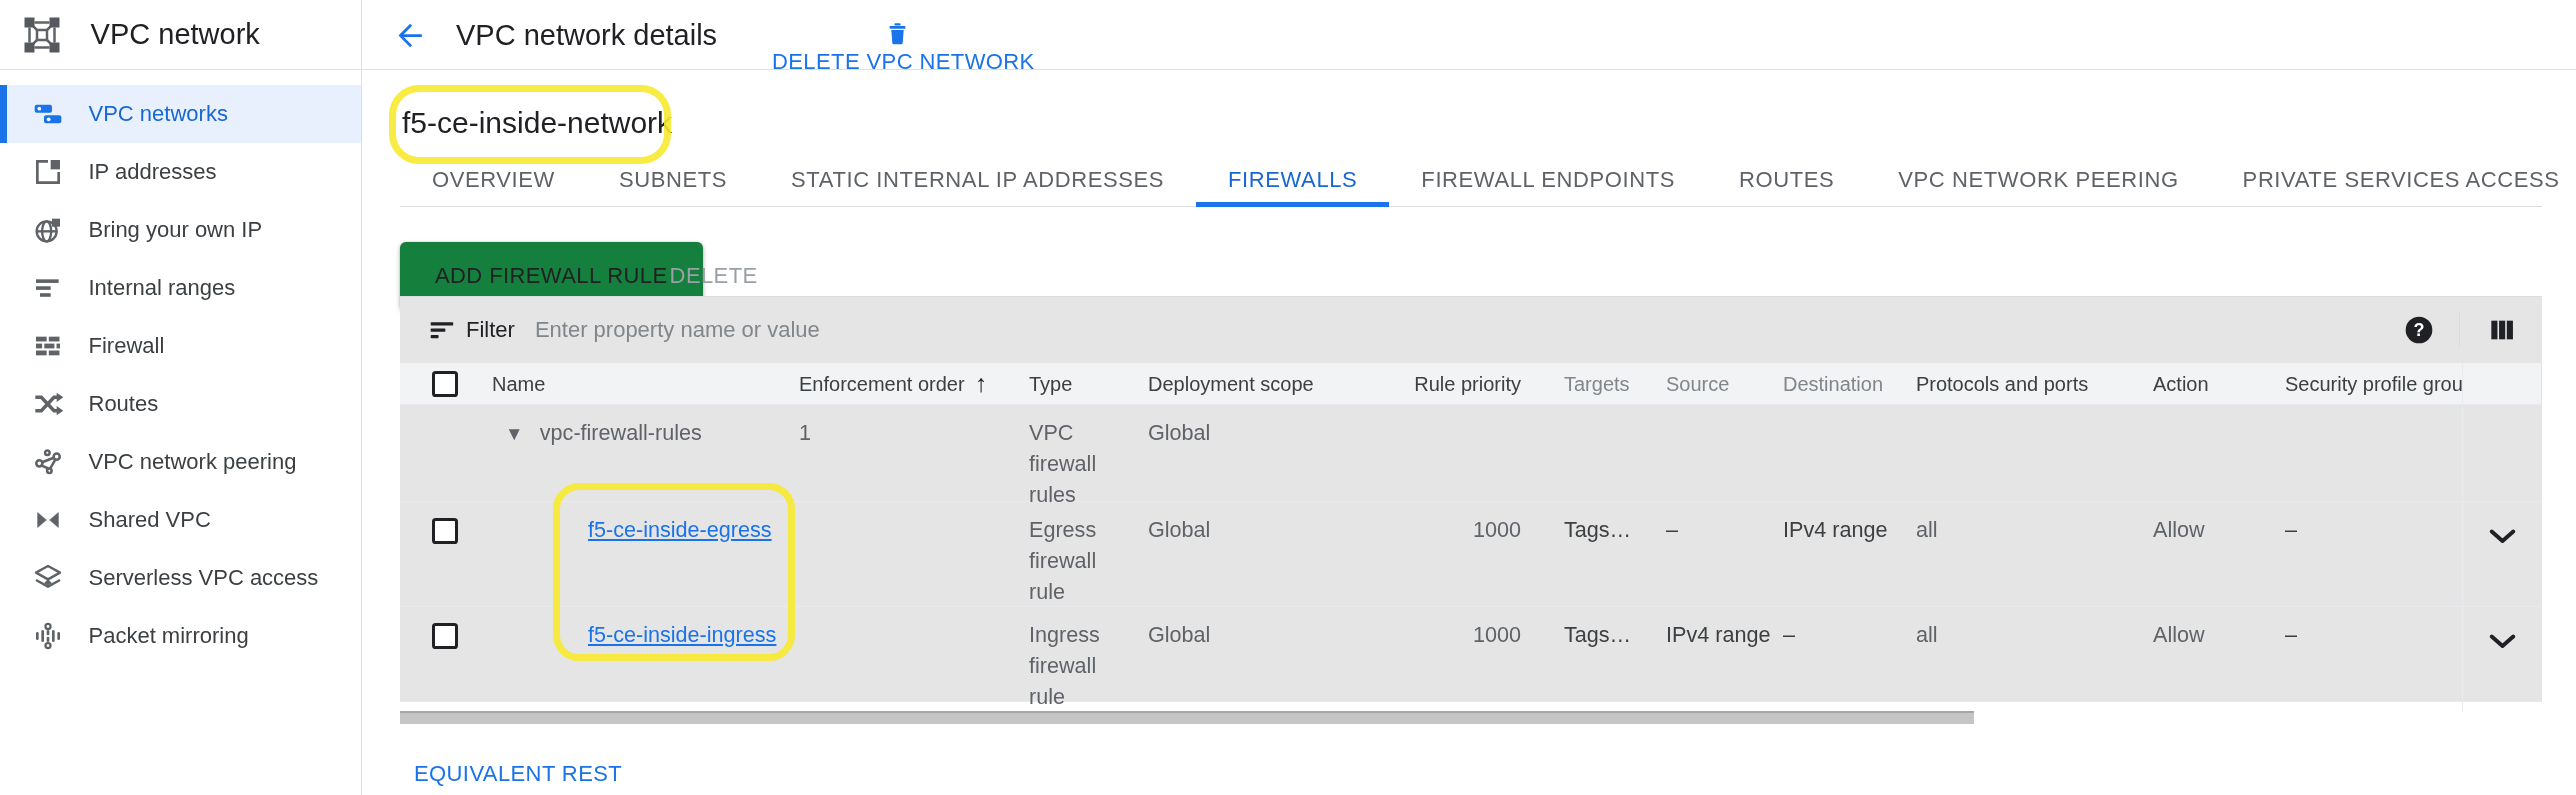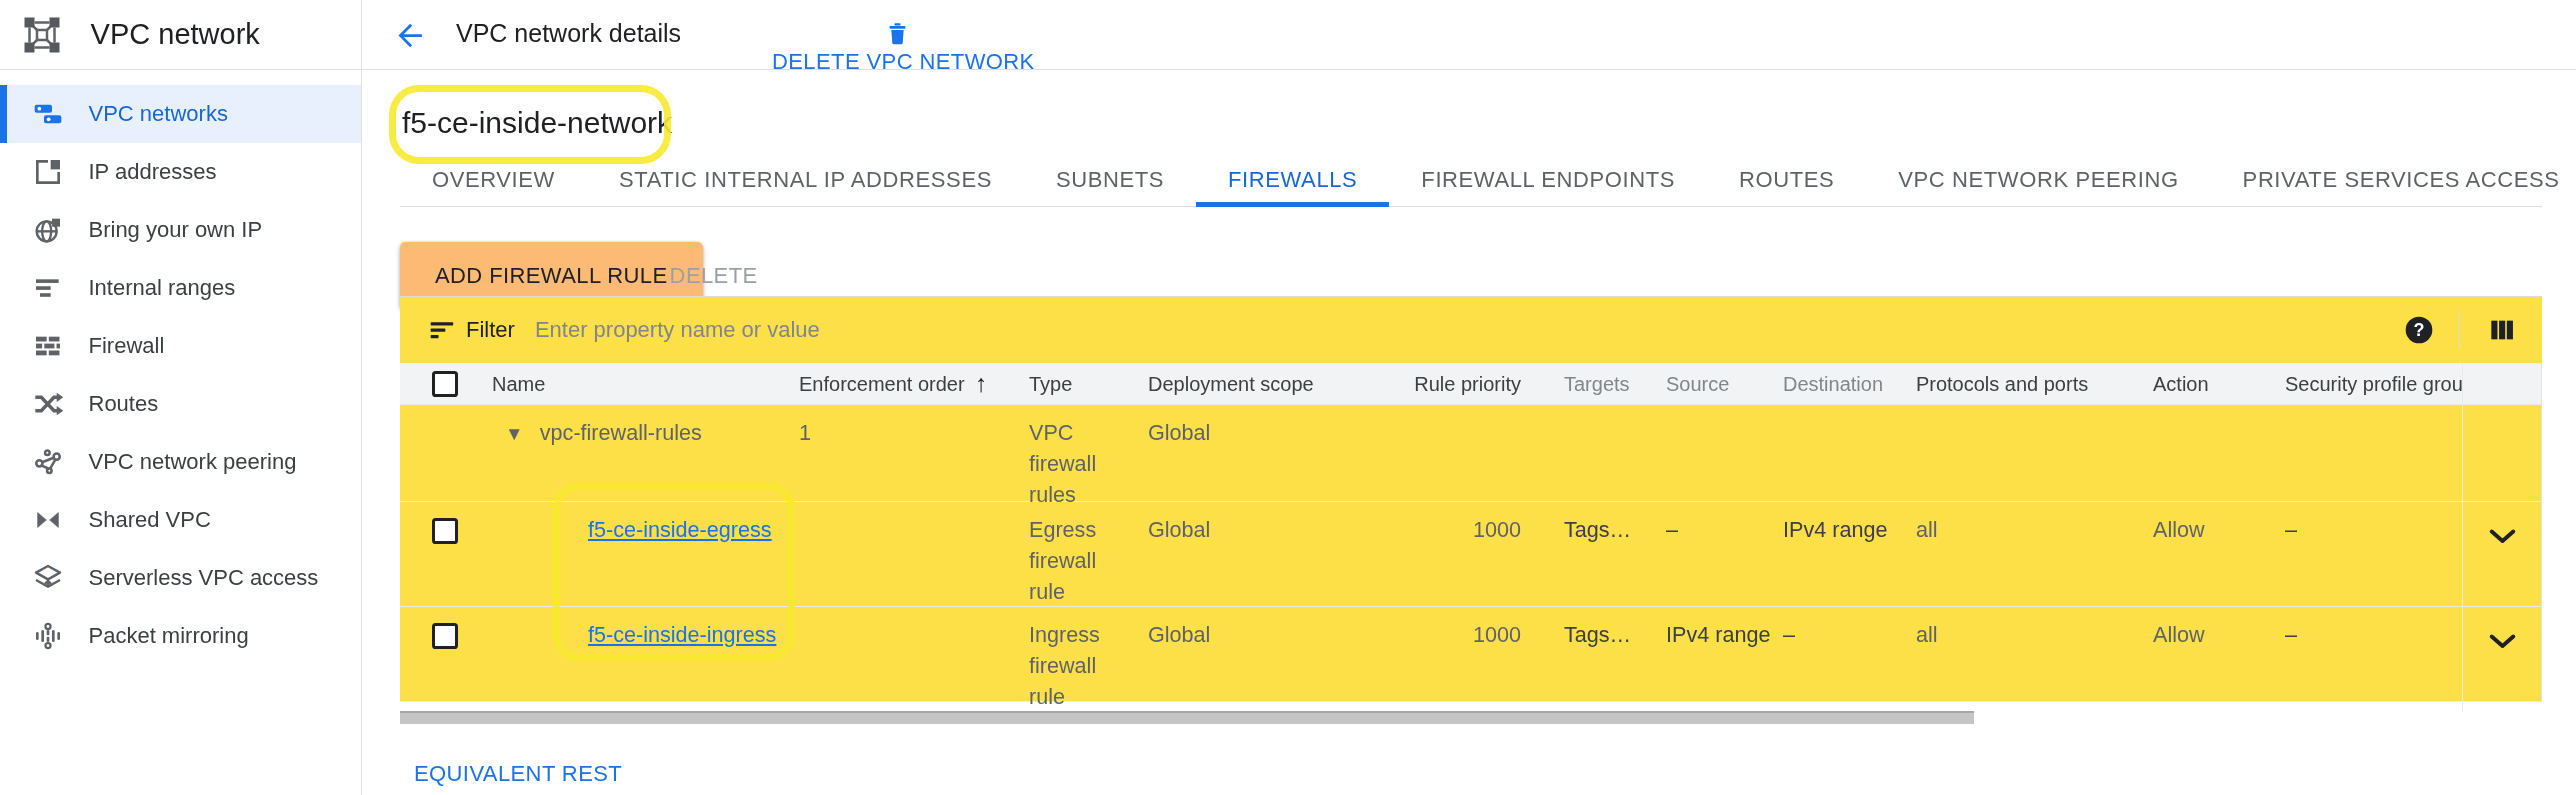--- a/index.html
+++ b/index.html
@@ -31,21 +31,21 @@
   .nav-item.selected { background: #e8f0fe; }
   .nav-item.selected .nav-label { color: #1967d2; }
   .sel-bar { position: absolute; left: 0; top: 0; width: 7.2px; height: 58px; background: #1a73e8; }
 
   
   .topbar {
     position: absolute; left: 362px; top: 0; width: 2214px; height: 70px;
     border-bottom: 1.4px solid #e0e0e0; background: #fff;
   }
   .back-btn { position: absolute; left: 31px; top: 18.7px; width: 33px; height: 33px; cursor: pointer; }
-  .page-head-title { position: absolute; left: 94px; top: 18.7px; font-size: 25px; color: #202124; }
+  .page-head-title { position: absolute; left: 94px; top: 18.7px; font-size: 29px; color: #202124; }
   .delete-vpc {
     position: absolute; left: 410px; top: 19.4px; display: flex; align-items: center;
     cursor: pointer; color: #1a73e8; font-size: 22px; font-weight: 500; letter-spacing: 0.4px; flex-direction: column;
   }
   .delete-vpc svg { width: 27px; height: 30px; margin-right: 11.5px; }
 
   
   .net-title { position: absolute; left: 402px; top: 106px; font-size: 30px; color: #202124; }
 
   
@@ -64,32 +64,32 @@
     cursor: pointer; white-space: nowrap;
   }
   .tab.active { color: #1967d2; }
   .tab.active .tab-underline {
     position: absolute; left: 0; bottom: -1.4px; width: 100%; height: 5px; background: #1a73e8;
   }
 
   
   .add-rule-btn {
     position: absolute; left: 400px; top: 242px; height: 67px; padding: 0 35px;
-    background: #fdba74; border: none; border-radius: 5.8px; cursor: pointer;
+    background: #15803d; border: none; border-radius: 5.8px; cursor: pointer;
     box-shadow: 0 2.2px 5.8px rgba(0,0,0,0.28), 0 0.7px 2.2px rgba(0,0,0,0.15);
     font-family: inherit; font-size: 22px; font-weight: 500; letter-spacing: 0.4px; color: #202124;
   }
   .delete-btn {
     position: absolute; left: 648px; top: 242px; height: 67px; padding: 0 21.6px;
     display: flex; align-items: center; font-size: 22px; font-weight: 500;
     letter-spacing: 0.4px; color: #9aa0a6;
   }
 
   
-  .card { position: absolute; left: 400px; top: 296px; width: 2142px; border-top: 1.4px solid #dadce0; background: #fde047; }
+  .card { position: absolute; left: 400px; top: 296px; width: 2142px; border-top: 1.4px solid #dadce0; background: #e5e5e5; }
   .filter-row { position: relative; height: 66px; display: flex; align-items: center; padding-left: 29px; }
   .filter-row .f-icon { width: 27px; height: 27px; flex: 0 0 auto; }
   .filter-label { margin-left: 10px; font-size: 22px; font-weight: 500; color: #202124; }
   .filter-input {
     margin-left: 20px; border: none; outline: none; width: 1223px;
     font-family: inherit; font-size: 22px; color: #202124; background: transparent;
   }
   .filter-input::placeholder { color: #80868b; }
   .help-btn { position: absolute; left: 2003px; top: 17.3px; width: 32px; height: 32px; cursor: pointer; }
   .filter-vdiv { position: absolute; left: 2059px; top: 15px; width: 1.4px; height: 36px; background: #dadce0; }
@@ -326,24 +326,24 @@
   </div>
 
   <div class="net-title">f5-ce-inside-network</div>
   <div class="hl-box hl-title"></div>
 
   <div class="tabs">
     <div class="tab">
         <span>OVERVIEW</span>
       </div>
     <div class="tab">
+        <span>SUBNETS</span>
+      </div>
+    <div class="tab">
         <span>STATIC INTERNAL IP ADDRESSES</span>
-      </div>
-    <div class="tab">
-        <span>SUBNETS</span>
       </div>
     <div class="tab active">
         <span>FIREWALLS</span>
         <span class="tab-underline"></span>
       </div>
     <div class="tab">
         <span>FIREWALL ENDPOINTS</span>
       </div>
     <div class="tab">
         <span>ROUTES</span>

